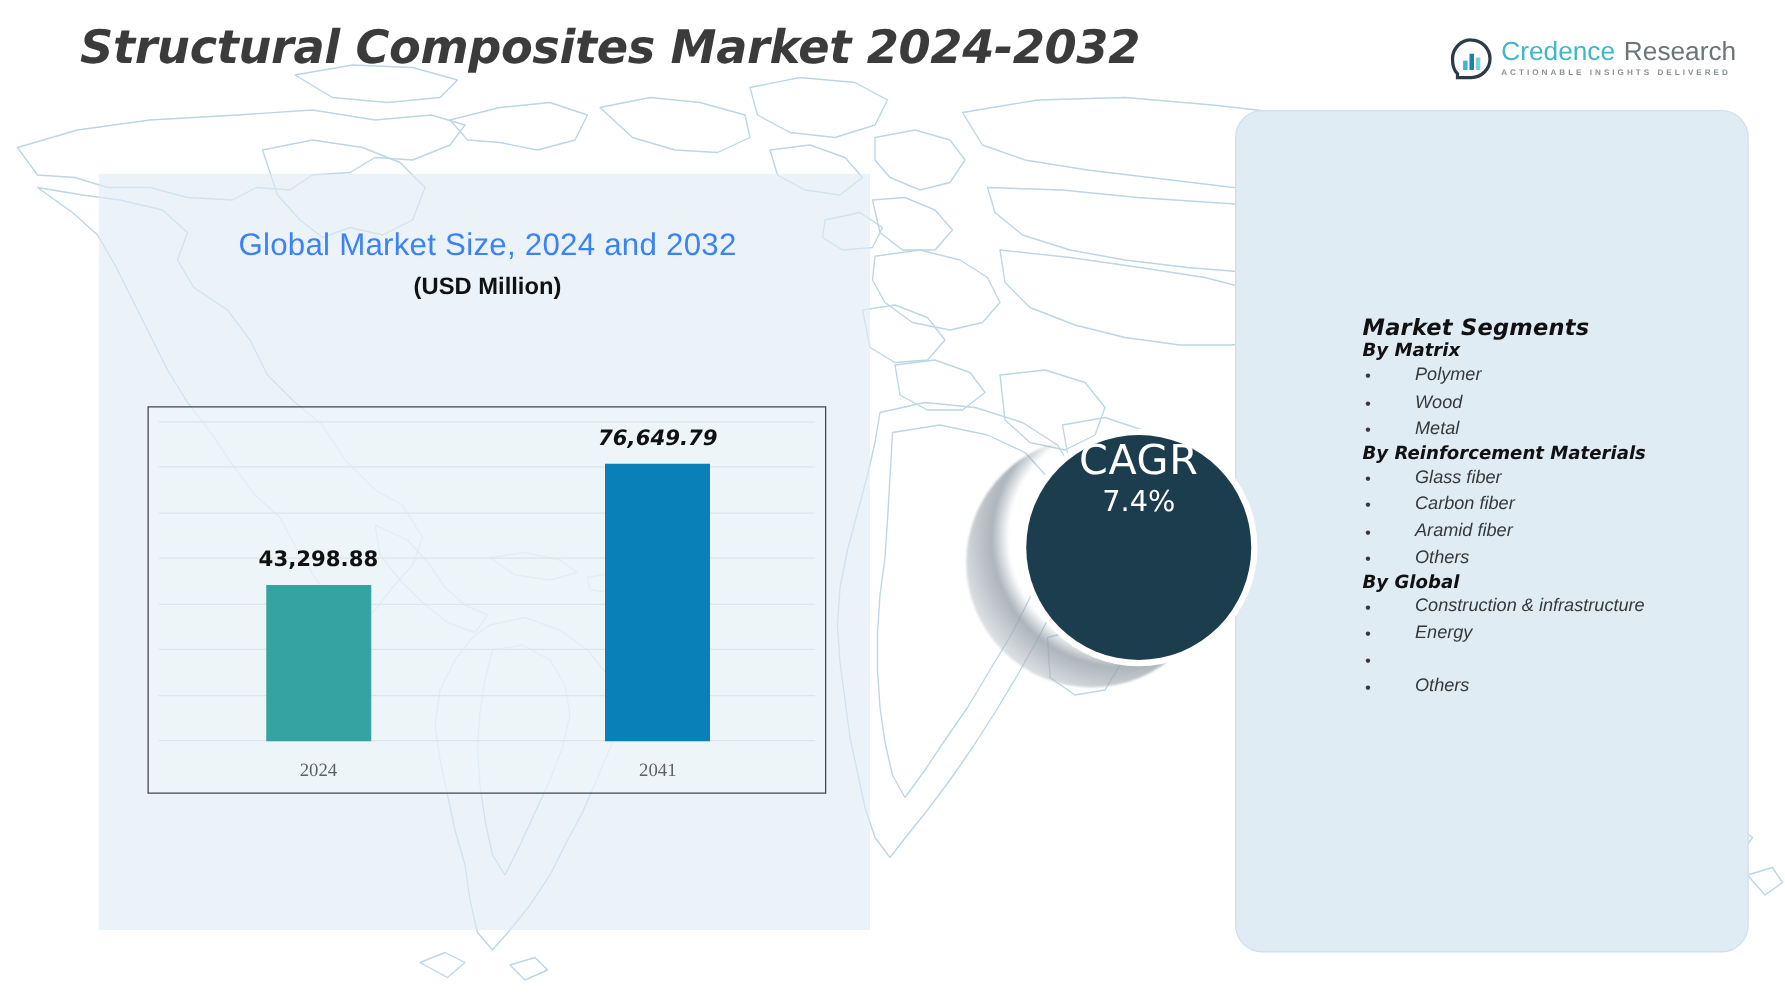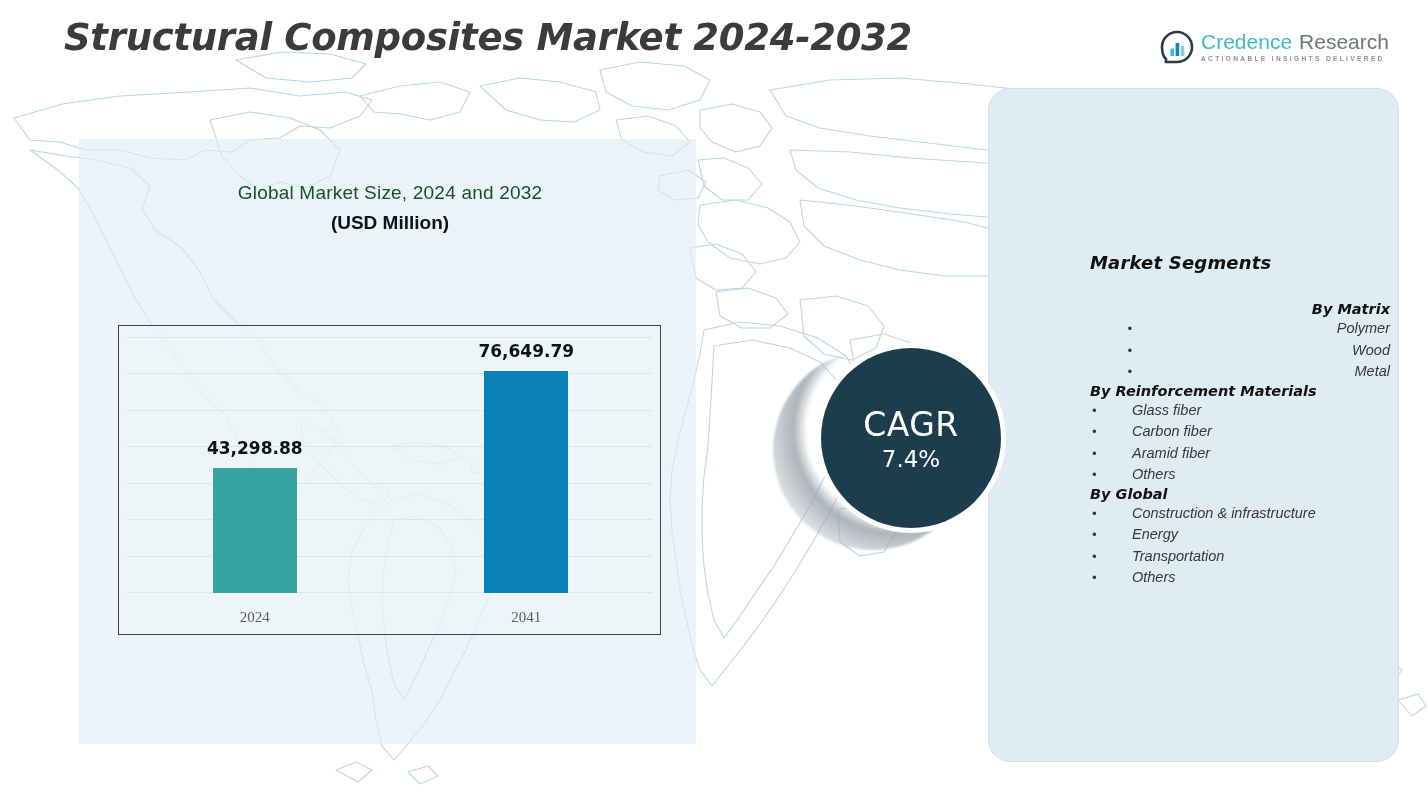--- a/index.html
+++ b/index.html
@@ -40,21 +40,21 @@
   .logo-res{font-size:21px;color:#6d7478;font-family:"Liberation Sans",sans-serif;}
   .logo-tag{
     margin-top:4px;font-size:6.5px;color:#8a9094;letter-spacing:2.4px;
     font-weight:bold;text-transform:uppercase;
   }
 
   
   .chart-caption{
     position:absolute;left:110px;top:182px;width:560px;z-index:6;text-align:center;
   }
-  .chart-caption .l1{font-size:19px;color:#14532d;letter-spacing:.2px;}
+  .chart-caption .l1{font-size:25px;color:#3b82f6;letter-spacing:.2px;}
   .chart-caption .l2{font-size:19px;color:#111;font-weight:bold;margin-top:8px;}
 
   
   .chart-box{
     position:absolute;left:118px;top:325px;width:543px;height:310px;
     border:1.4px solid #3f4448;background:rgba(239,246,250,.55);z-index:5;
     box-sizing:border-box;
   }
   .gridlines{position:absolute;left:0;top:0;right:0;bottom:0;}
   .gridline{position:absolute;left:8px;right:8px;height:1px;background:#dbe5ea;}
@@ -77,31 +77,31 @@
     position:absolute;left:8px;top:12px;width:200px;height:200px;border-radius:50%;
     background:radial-gradient(circle at 62% 40%, rgba(255,255,255,0) 52%, rgba(150,160,168,.78) 60%, rgba(196,204,210,.35) 80%, rgba(255,255,255,0) 92%);
     filter:blur(1px);
   }
   .cagr-ring{
     position:absolute;left:51px;top:5px;width:190px;height:190px;border-radius:50%;
     background:#fff;
   }
   .cagr-circle{
     position:absolute;left:56px;top:10px;width:180px;height:180px;border-radius:50%;
-    background:#1c3d4d;display:flex;flex-direction:column;align-items:center;justify-content:center;
+    background:#1c3d4d;display:flex;flex-direction:column;align-items:center;
     color:#fff;
   }
   .cagr-circle .c1{font-size:33px;letter-spacing:.5px;font-family:"DejaVu Sans",sans-serif;}
   .cagr-circle .c2{font-size:23px;margin-top:2px;font-family:"DejaVu Sans",sans-serif;}
 
   
   .segments{position:absolute;left:1090px;top:252px;width:300px;z-index:8;color:#111;font-style:italic;}
   .seg-title{font-size:18px;font-weight:bold;letter-spacing:.2px;font-family:"DejaVu Sans",sans-serif;}
   .seg-group{margin-top:0;}
-  .seg-group.first{margin-top:28px;text-align:right;}
+  .seg-group.first{}
   .seg-head{font-size:14.5px;font-weight:bold;color:#111;margin-bottom:1px;font-family:"DejaVu Sans",sans-serif;}
   .seg-item{display:flex;align-items:flex-start;font-size:14.5px;color:#35393c;line-height:21.5px;}
   .seg-bullet{width:40px;flex:0 0 40px;color:#35393c;font-size:13px;padding-left:2px;}
   .seg-text{flex:1 1 auto;white-space:nowrap;}
 </style>
 </head>
 <body>
 
 <div class="stage">
 
@@ -206,21 +206,21 @@
         <div class="gridline" style="bottom: 296px;"></div>
       </div>
     <div class="plot">
         <div class="bar" style="left: 93.75px; width: 84px; height: 125.468px;">
           <div class="rect" style="height: 125.468px; background: rgb(53, 163, 161);"></div>
           <div class="dlabel" style="bottom: 135.468px;">43,298.88</div>
         </div>
         <div class="xlabel" style="left: 135.75px;">2024</div>
         <div class="bar" style="left: 365.25px; width: 84px; height: 222.11px;">
           <div class="rect" style="height: 222.11px; background: rgb(10, 128, 184);"></div>
-          <div class="dlabel" style="bottom: 232.11px;">76,649.79</div>
+          <div class="dlabel" style="bottom: 232.11px; font-style: italic;">76,649.79</div>
         </div>
         <div class="xlabel" style="left: 407.25px;">2041</div>
       </div>
   </div>
 
   <div class="cagr-wrap">
     <div class="cagr-shadow"></div>
     <div class="cagr-ring"></div>
     <div class="cagr-circle">
       <div class="c1">CAGR</div>
@@ -270,21 +270,20 @@
           <div class="seg-item">
             <span class="seg-bullet">•</span>
             <span class="seg-text">Construction &amp; infrastructure</span>
           </div>
           <div class="seg-item">
             <span class="seg-bullet">•</span>
             <span class="seg-text">Energy</span>
           </div>
           <div class="seg-item">
             <span class="seg-bullet">•</span>
-            <span class="seg-text">Transportation</span>
           </div>
           <div class="seg-item">
             <span class="seg-bullet">•</span>
             <span class="seg-text">Others</span>
           </div>
         </div>
       </div>
   </div>
 
 </div>

